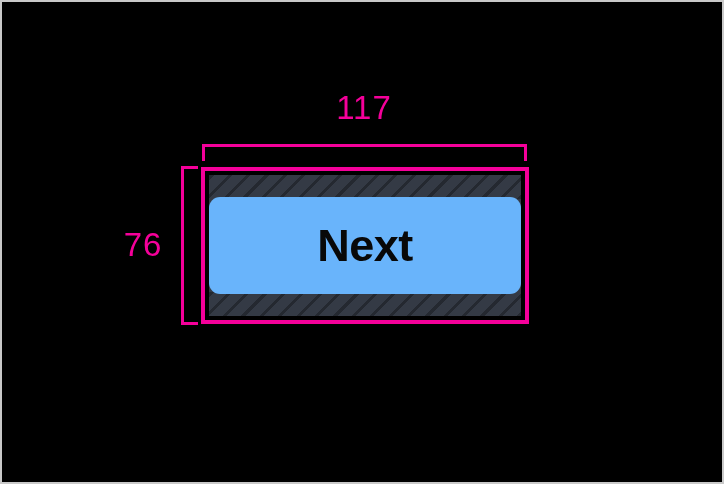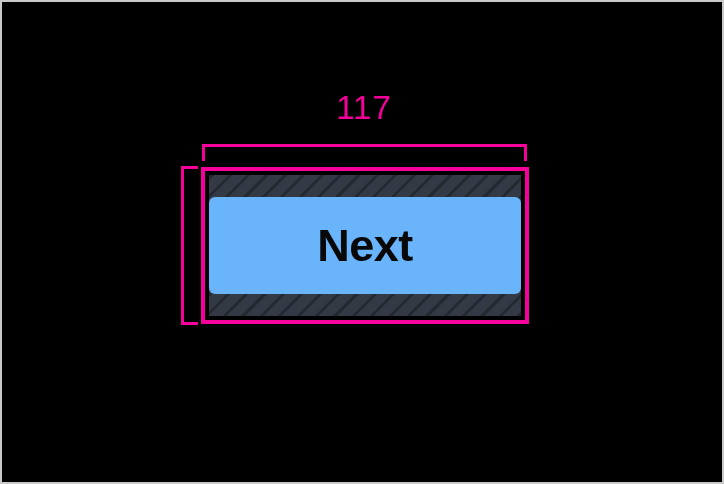--- a/index.html
+++ b/index.html
@@ -128,21 +128,21 @@
   .hatch-bottom { bottom: 0; }
 
   
   .next-button {
     position: absolute;
     left: 0px;
     right: 0px;
     top: 22px;
     bottom: 22px;
     background: #69b4fb;
-    border-radius: 6px;
+    border-radius: 11px;
     display: flex;
     align-items: center;
     justify-content: center;
   }
 
   .next-label {
     color: #080808;
     font-size: 45px;
     font-weight: bold;
     letter-spacing: -0.5px;
@@ -169,18 +169,19 @@
 
     </div>
   </div>
 
   <div class="annot-layer">
 
     <div class="dim-label-width">117</div>
 
     <div class="bracket-width"></div>
 
+    <div class="dim-label-height">76</div>
 
     <div class="bracket-height"></div>
 
   </div>
 
 </div>
 
 </body></html>

